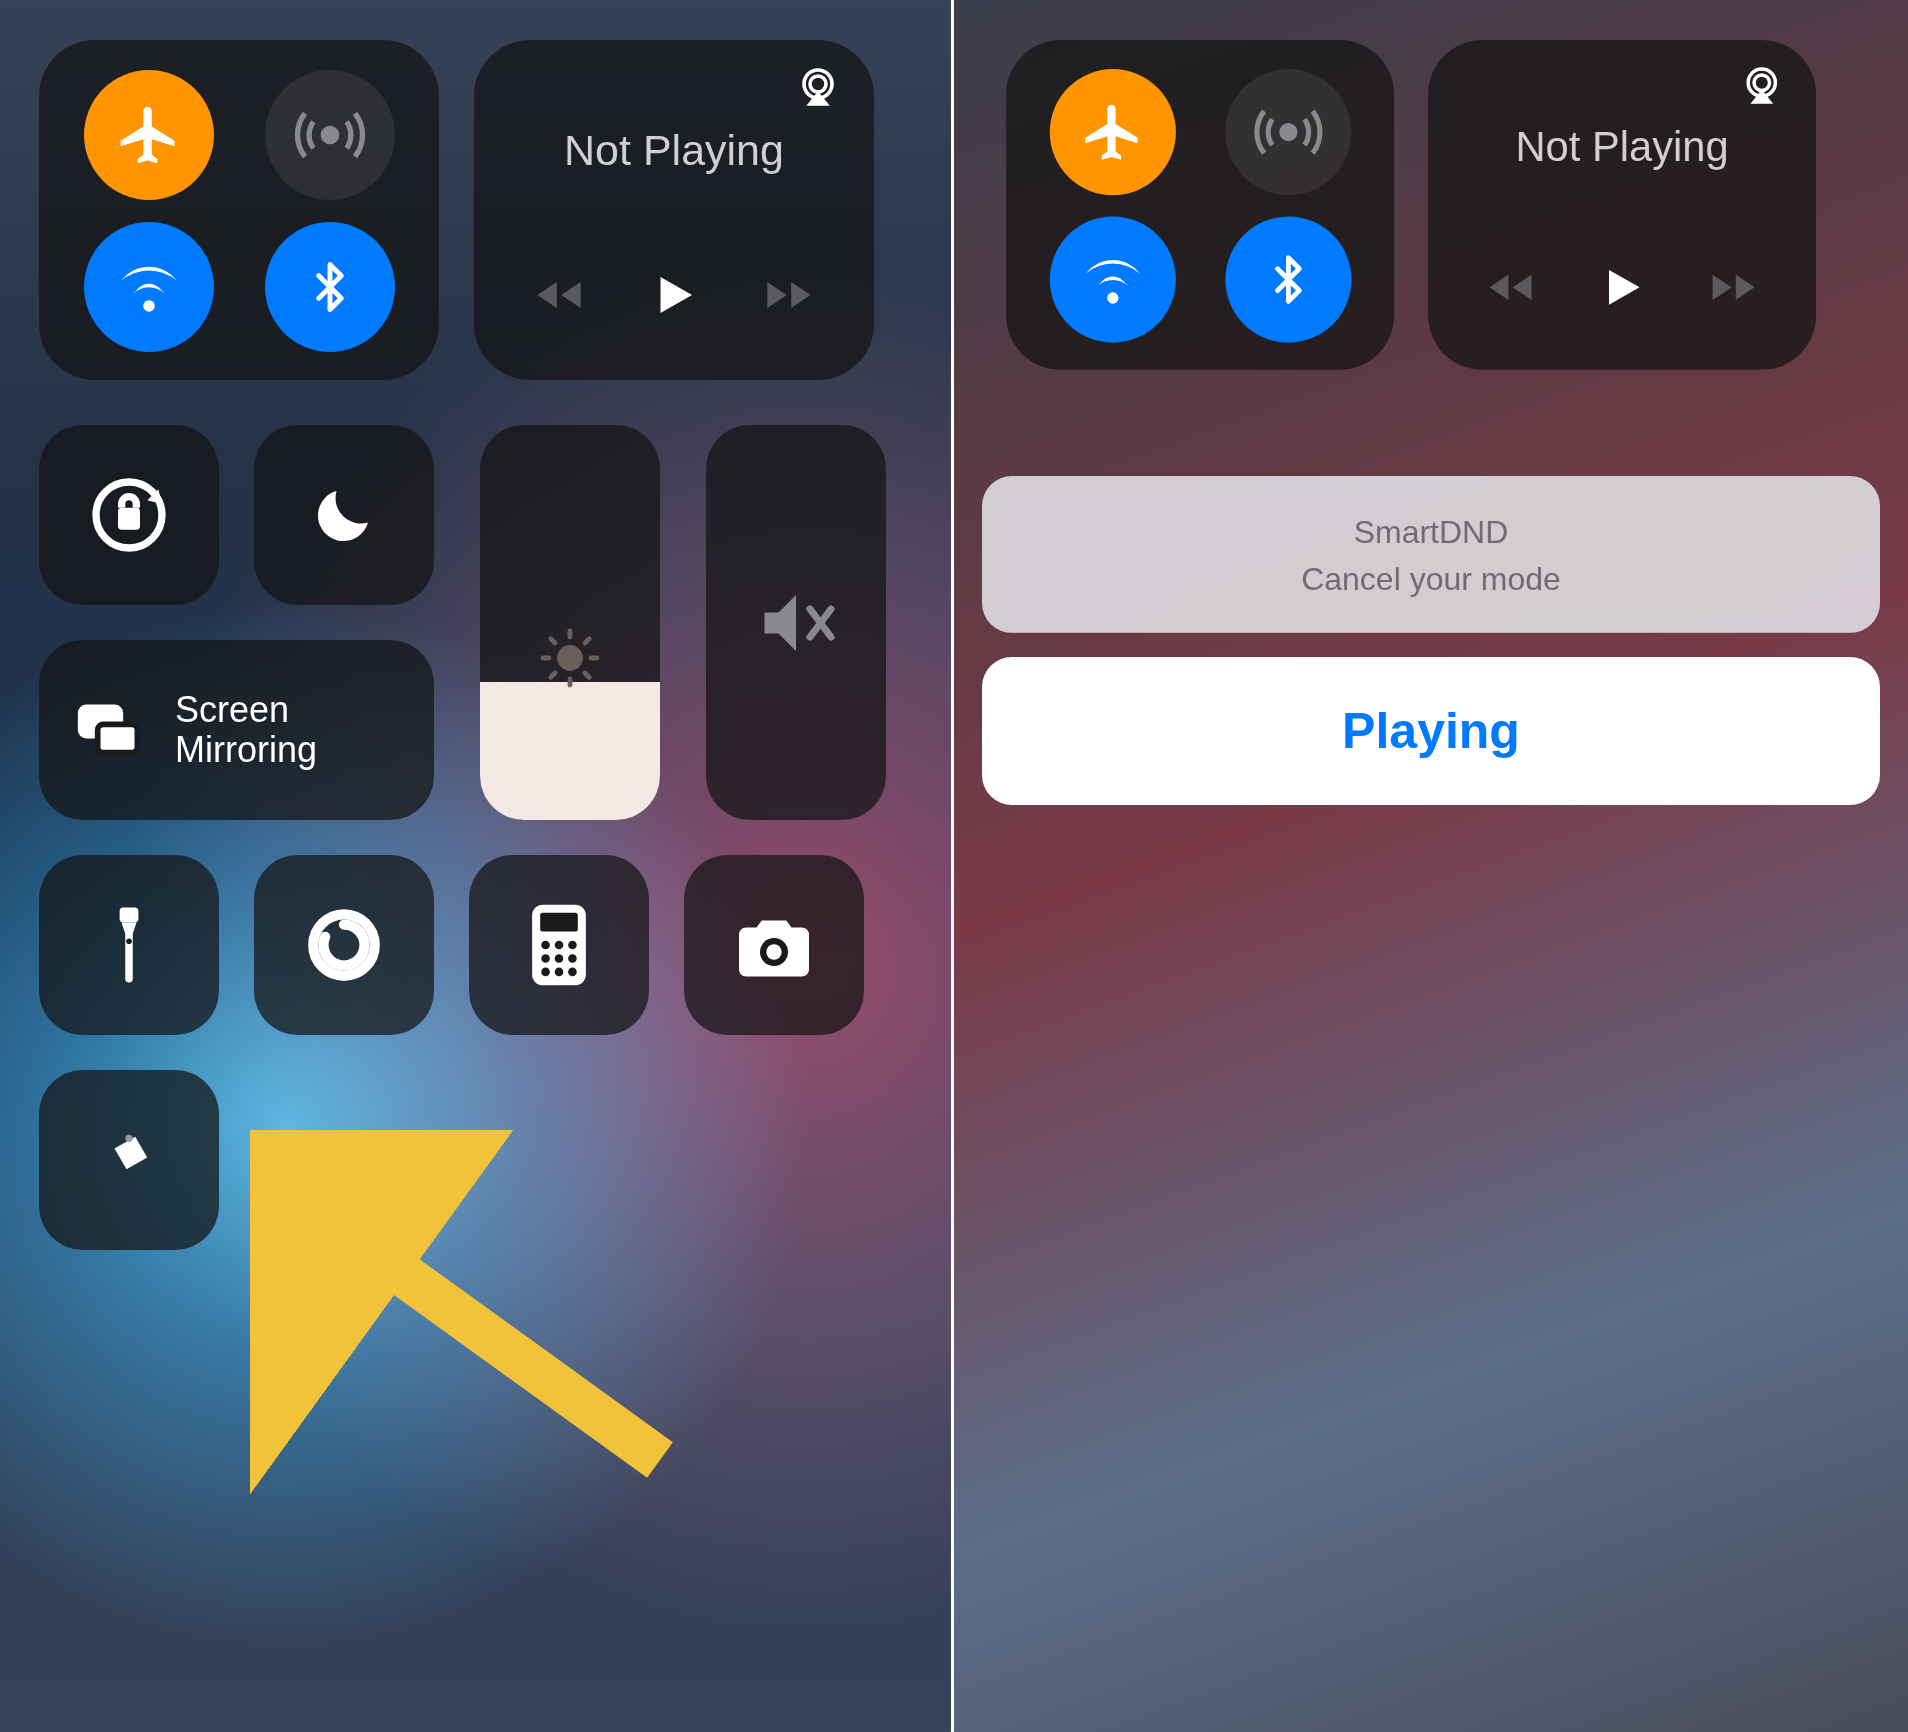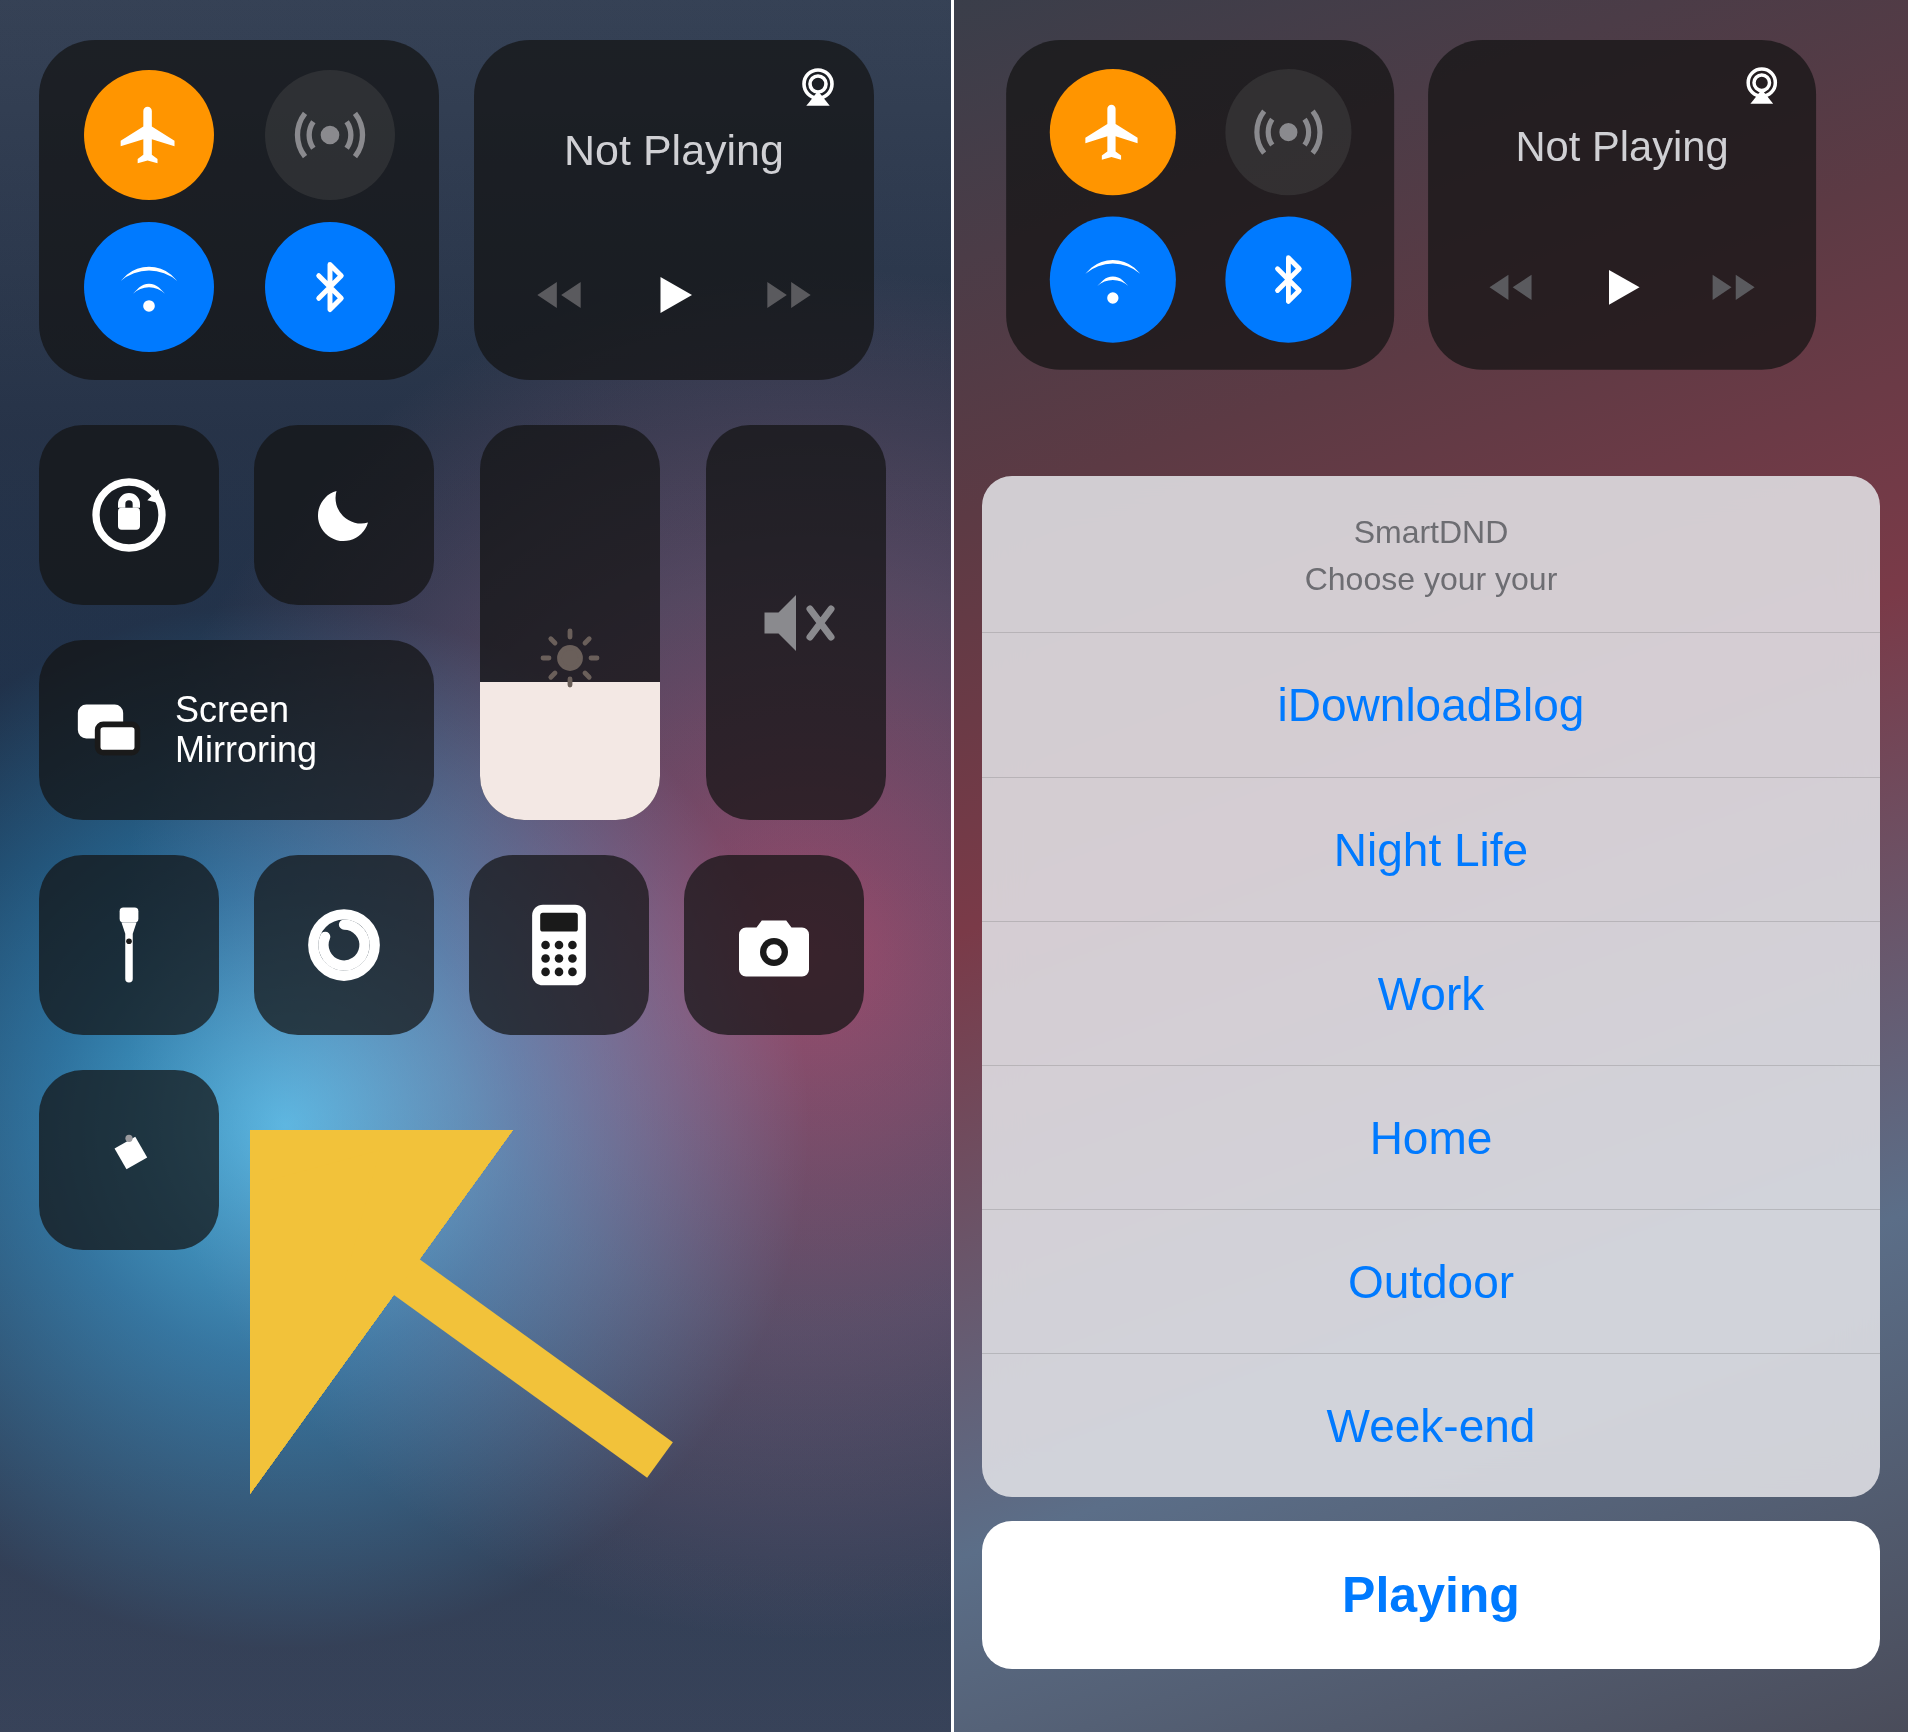--- a/index.html
+++ b/index.html
@@ -412,27 +412,19 @@
             <path d="M13 6v12l9-6-9-6zM2 6v12l9-6-9-6z"></path>
           </svg>
       </div>
     </div>
   </div>
 
   <div class="sheet-overlay">
     <div class="action-sheet">
       <div class="sheet-header">
         <div class="sheet-title">SmartDND</div>
-        <div class="sheet-sub">Choose your your</div>
-      </div>
-      <div id="sheet-items">
-          <div class="sheet-item">iDownloadBlog</div>
-          <div class="sheet-item">Night Life</div>
-          <div class="sheet-item">Work</div>
-          <div class="sheet-item">Home</div>
-          <div class="sheet-item">Outdoor</div>
-          <div class="sheet-item">Week-end</div>
-        </div>
+        <div class="sheet-sub">Cancel your mode</div>
+      </div>
     </div>
     <div class="cancel-btn">Playing</div>
   </div>
 
 </div>
 
 </body></html>

